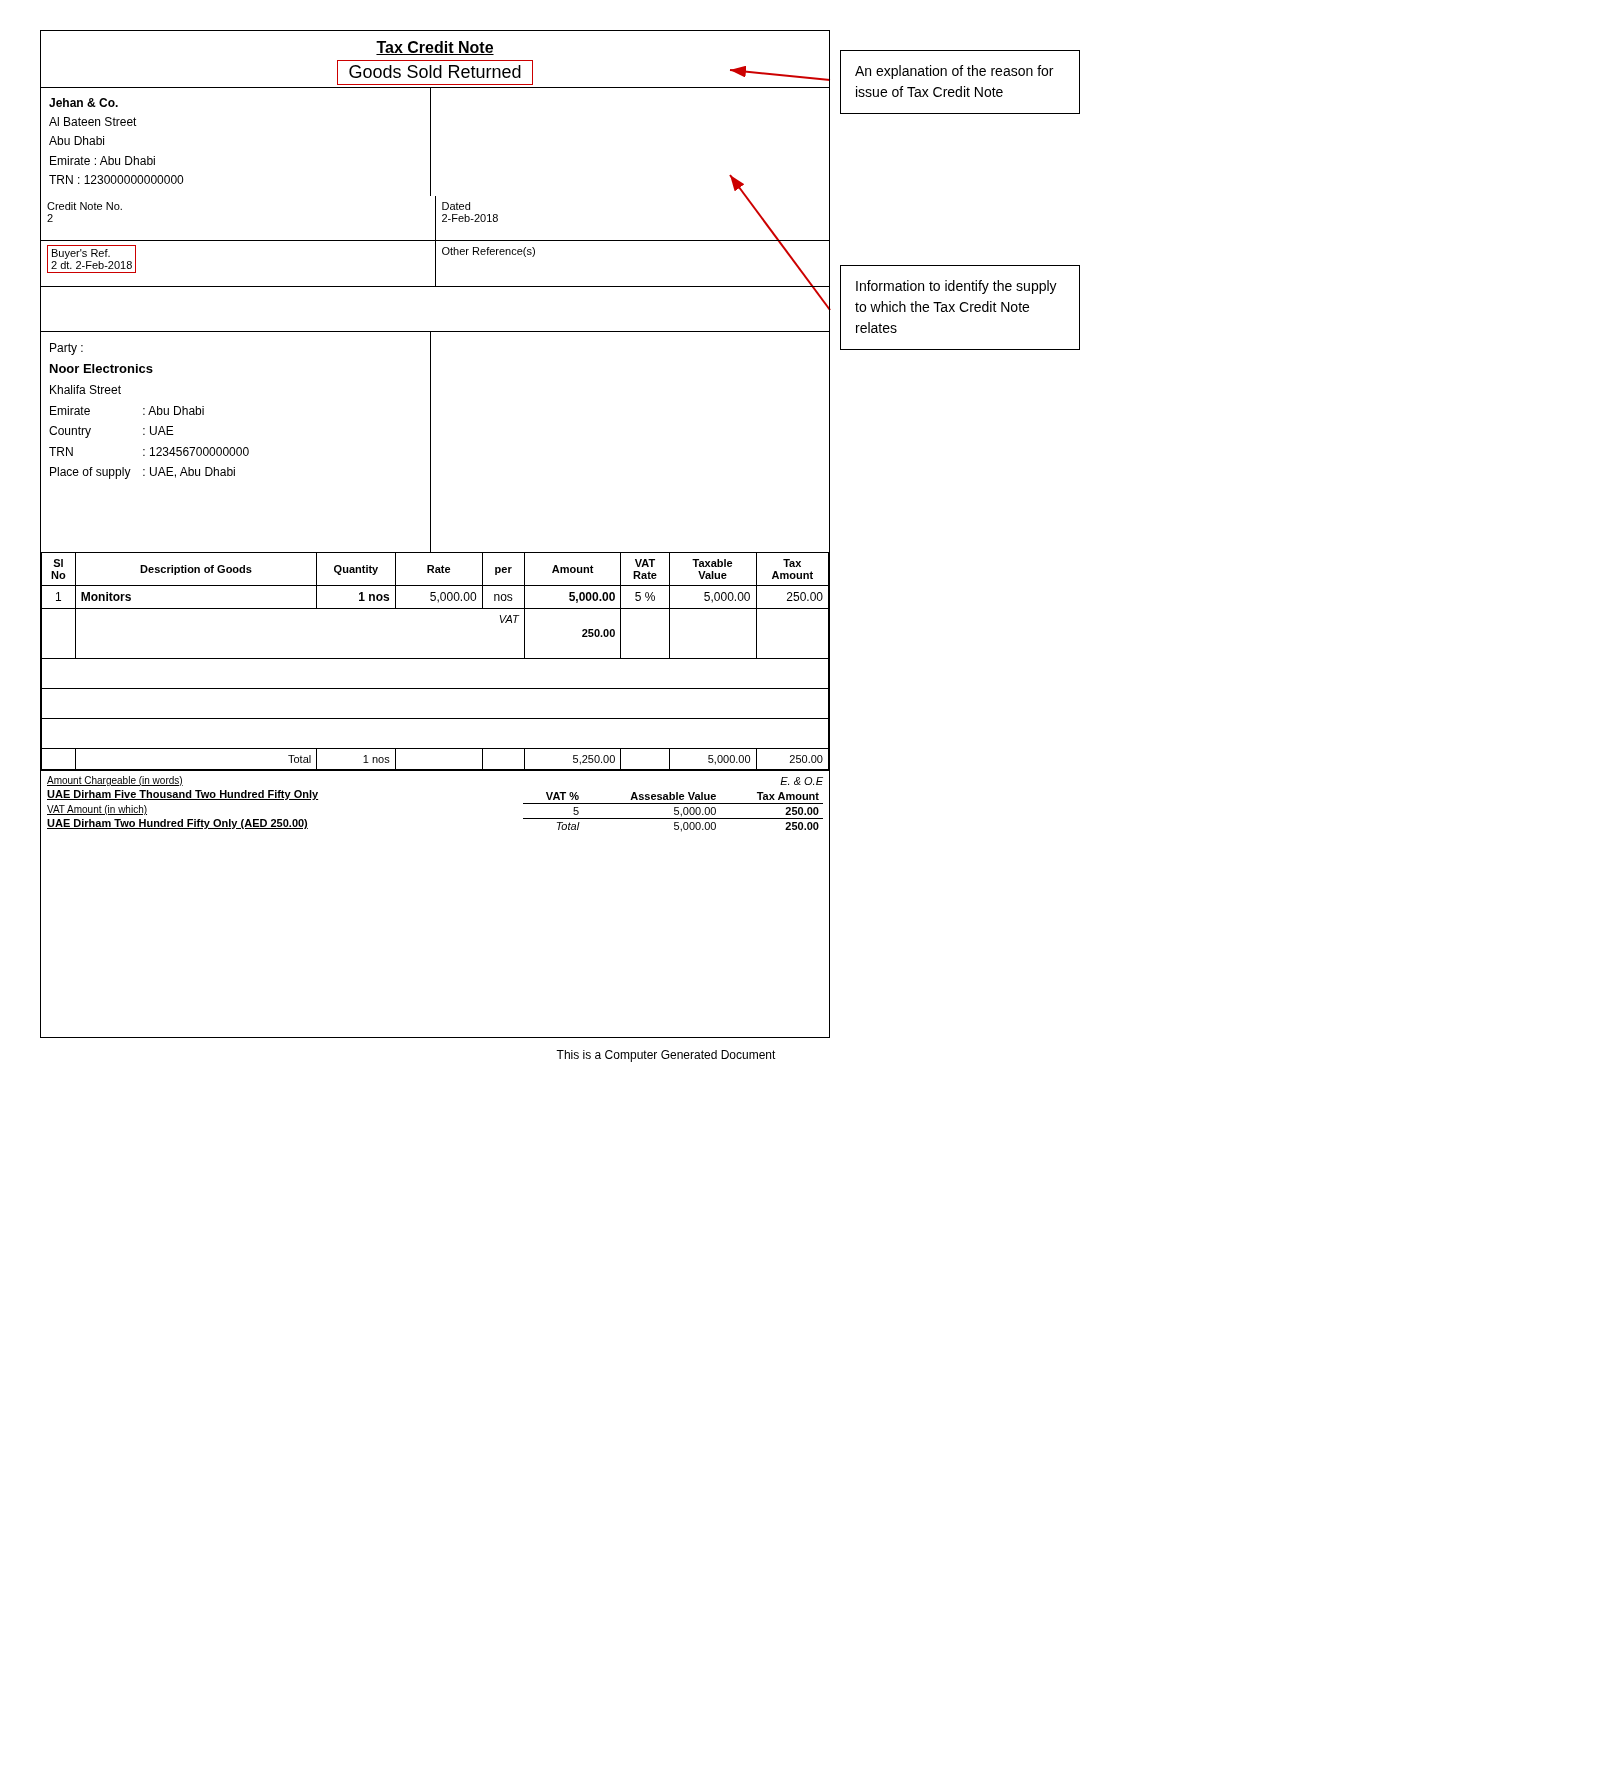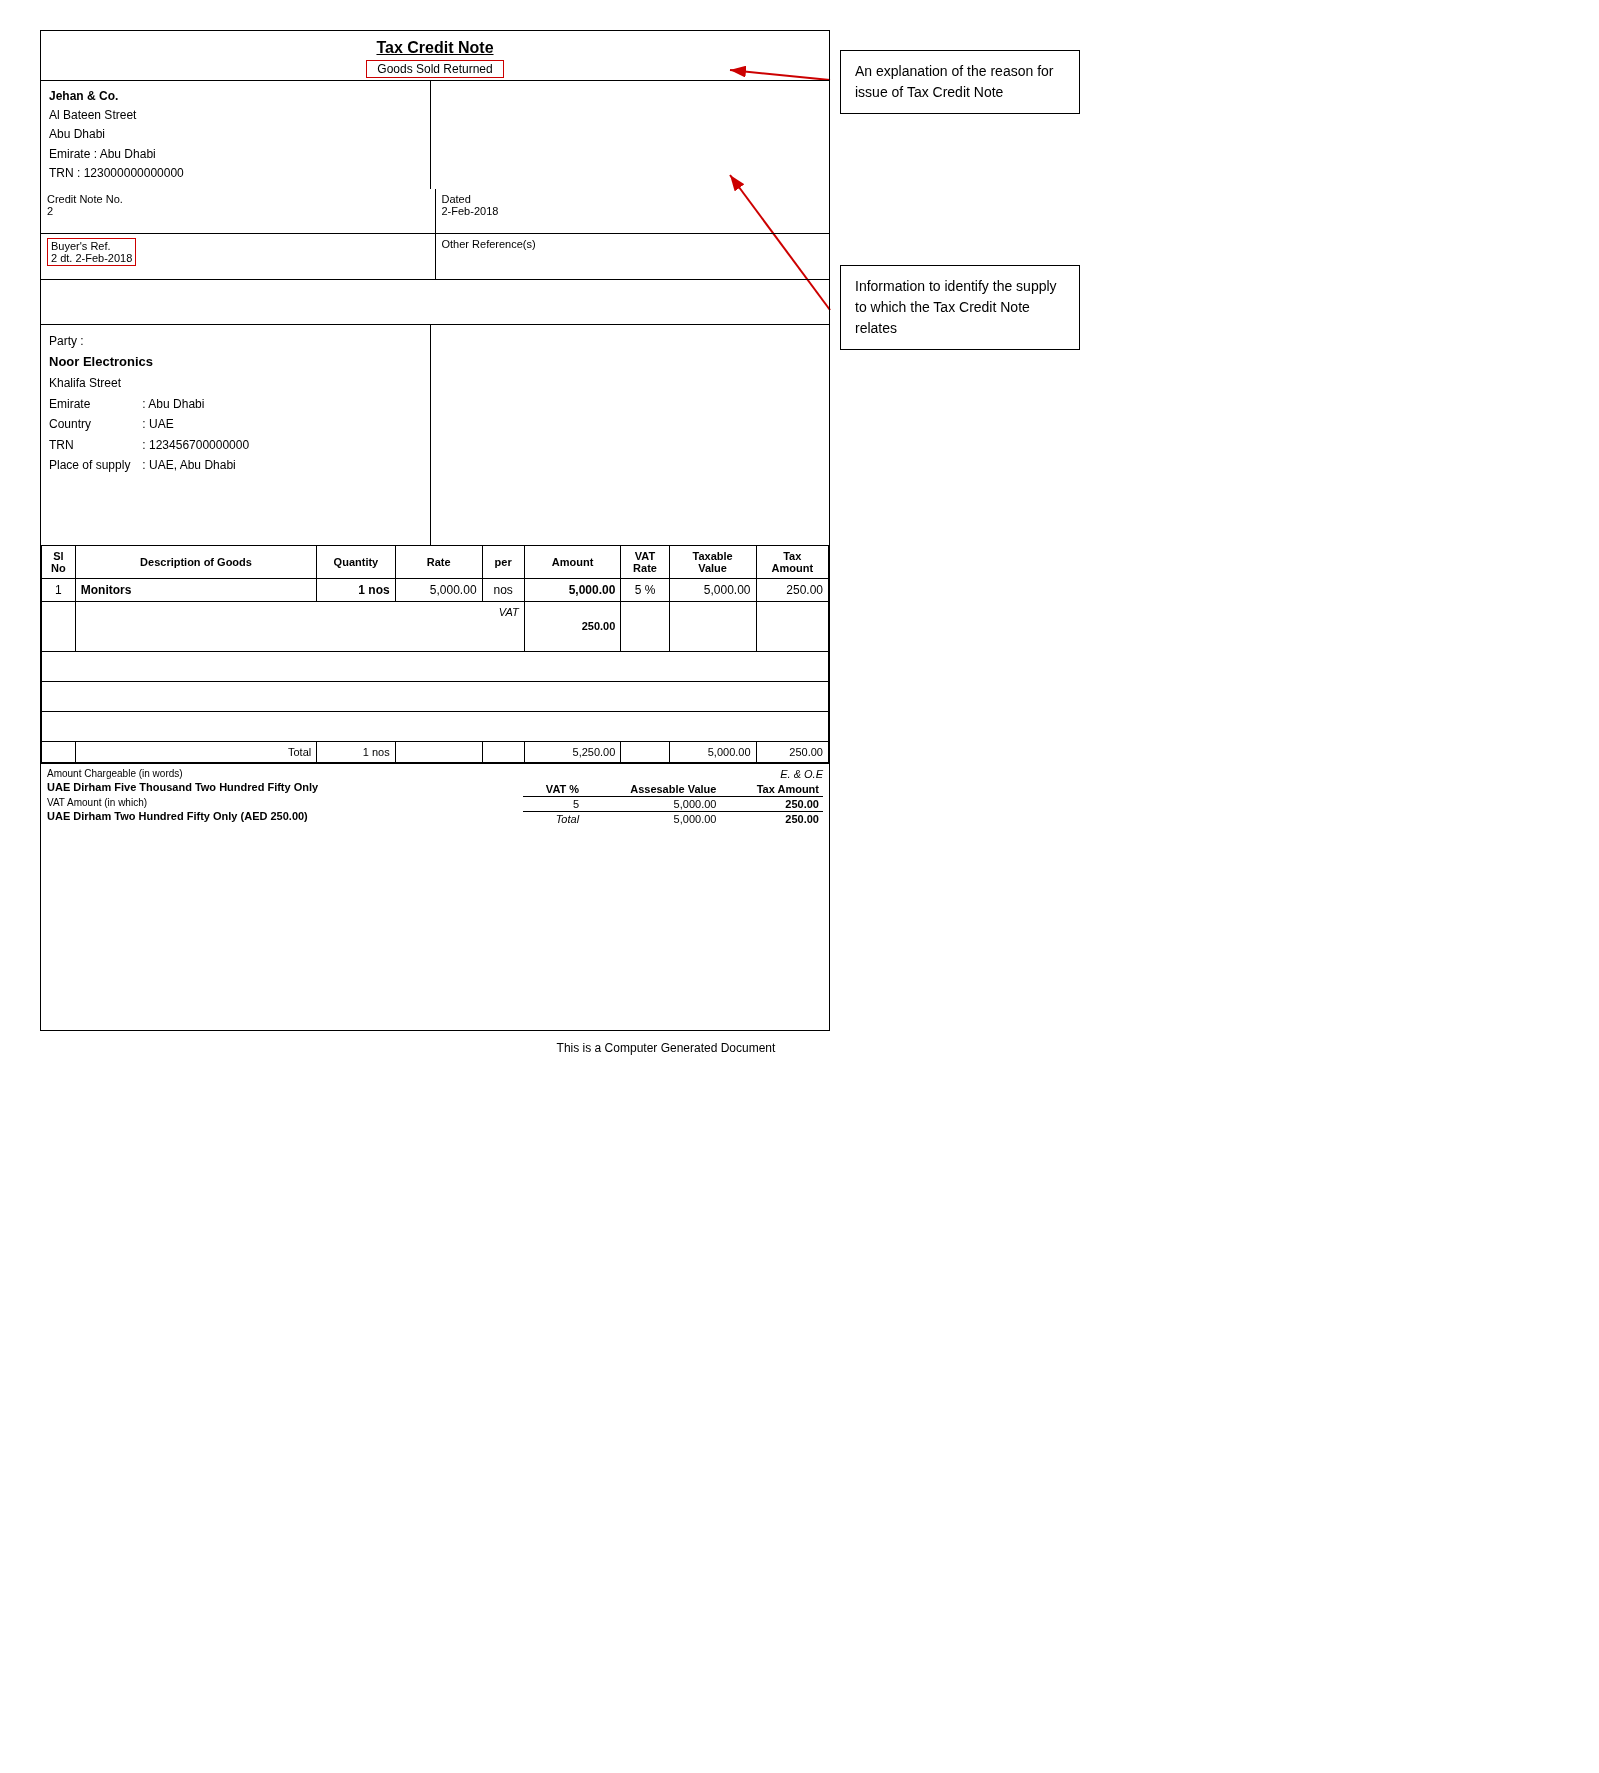--- a/index.html
+++ b/index.html
@@ -44,21 +44,21 @@
     .doc-title {
       font-size: 16px;
       font-weight: bold;
       text-decoration: underline;
     }
 
     .doc-subtitle-box {
       display: inline-block;
       border: 1.5px solid #c00;
       padding: 1px 10px;
-      font-size: 12px;
+      font-size: 18px;
       margin-top: 3px;
     }
 
     
     .top-info {
       display: flex;
       border-top: 1px solid #000;
       flex-direction: column;
     }
 
@@ -175,20 +175,21 @@
     
     .summary-section {
       border-top: 1px solid #000;
       display: flex;
       padding: 4px 6px;
       font-size: 11px;
     }
 
     .summary-left {
       flex: 1;
+      text-decoration: underline;
     }
 
     .summary-right {
       width: 300px;
       text-align: right;
     }
 
     .eoe {
       text-align: right;
       font-style: italic;

